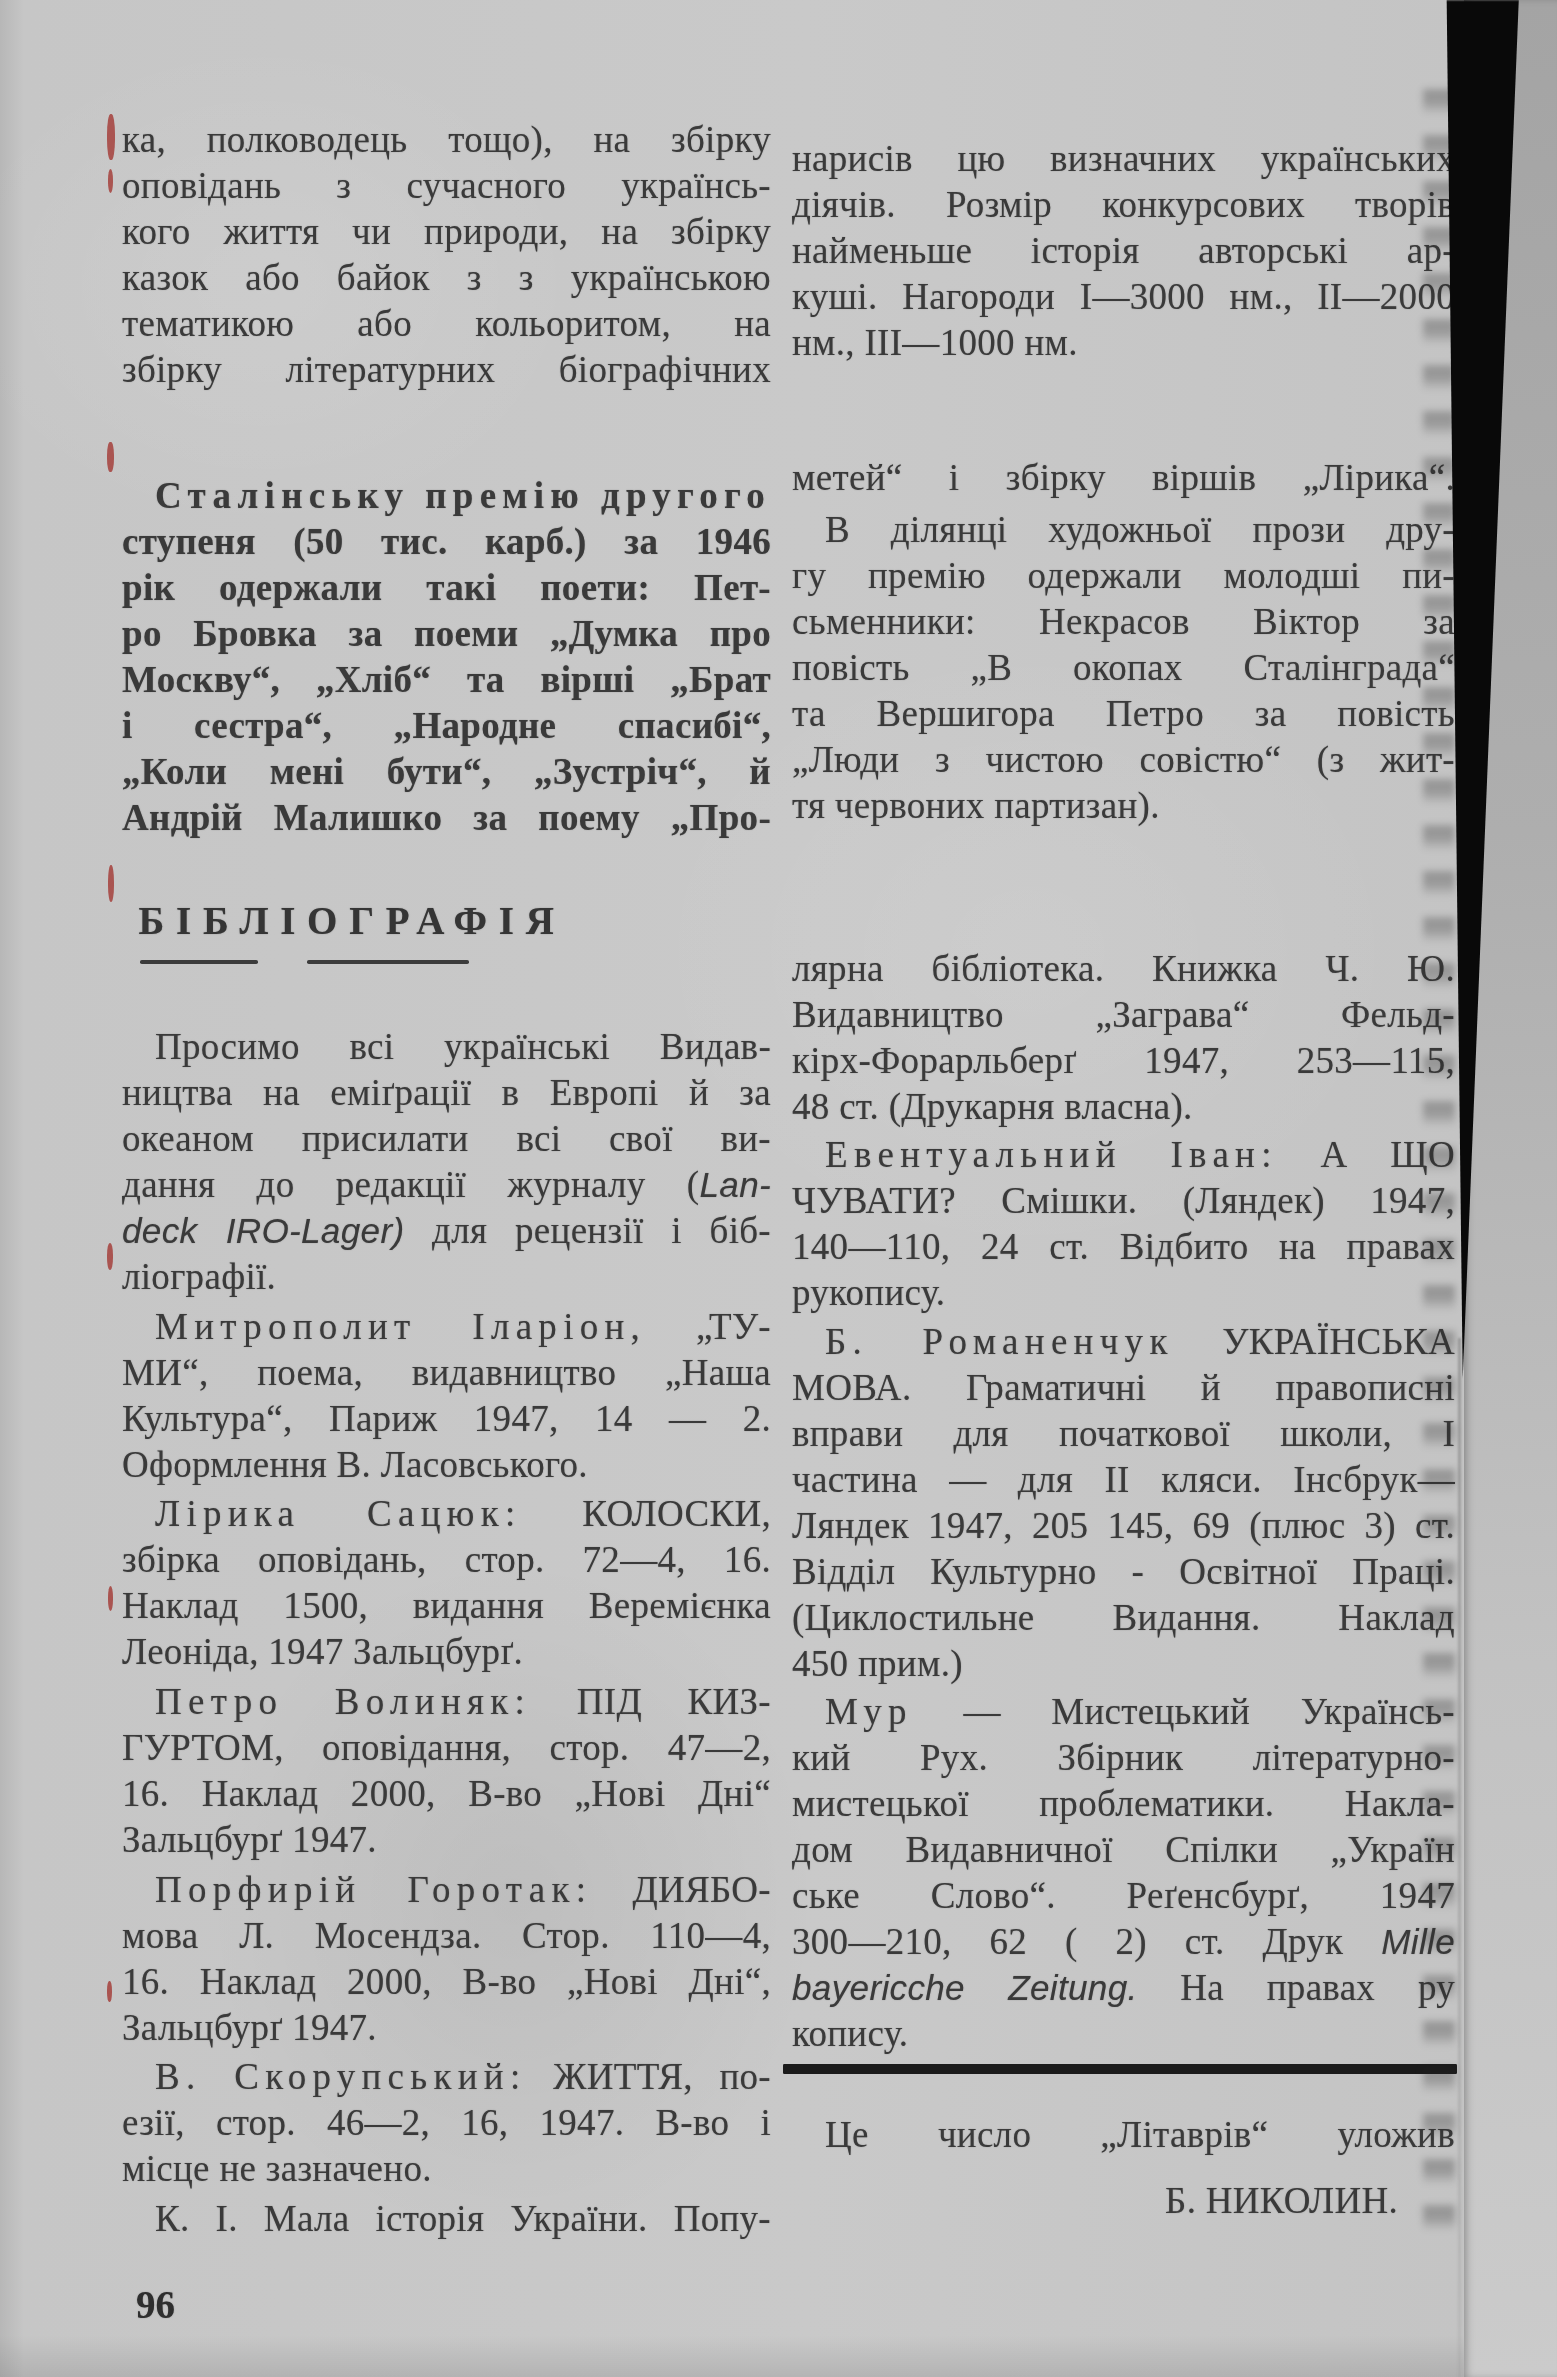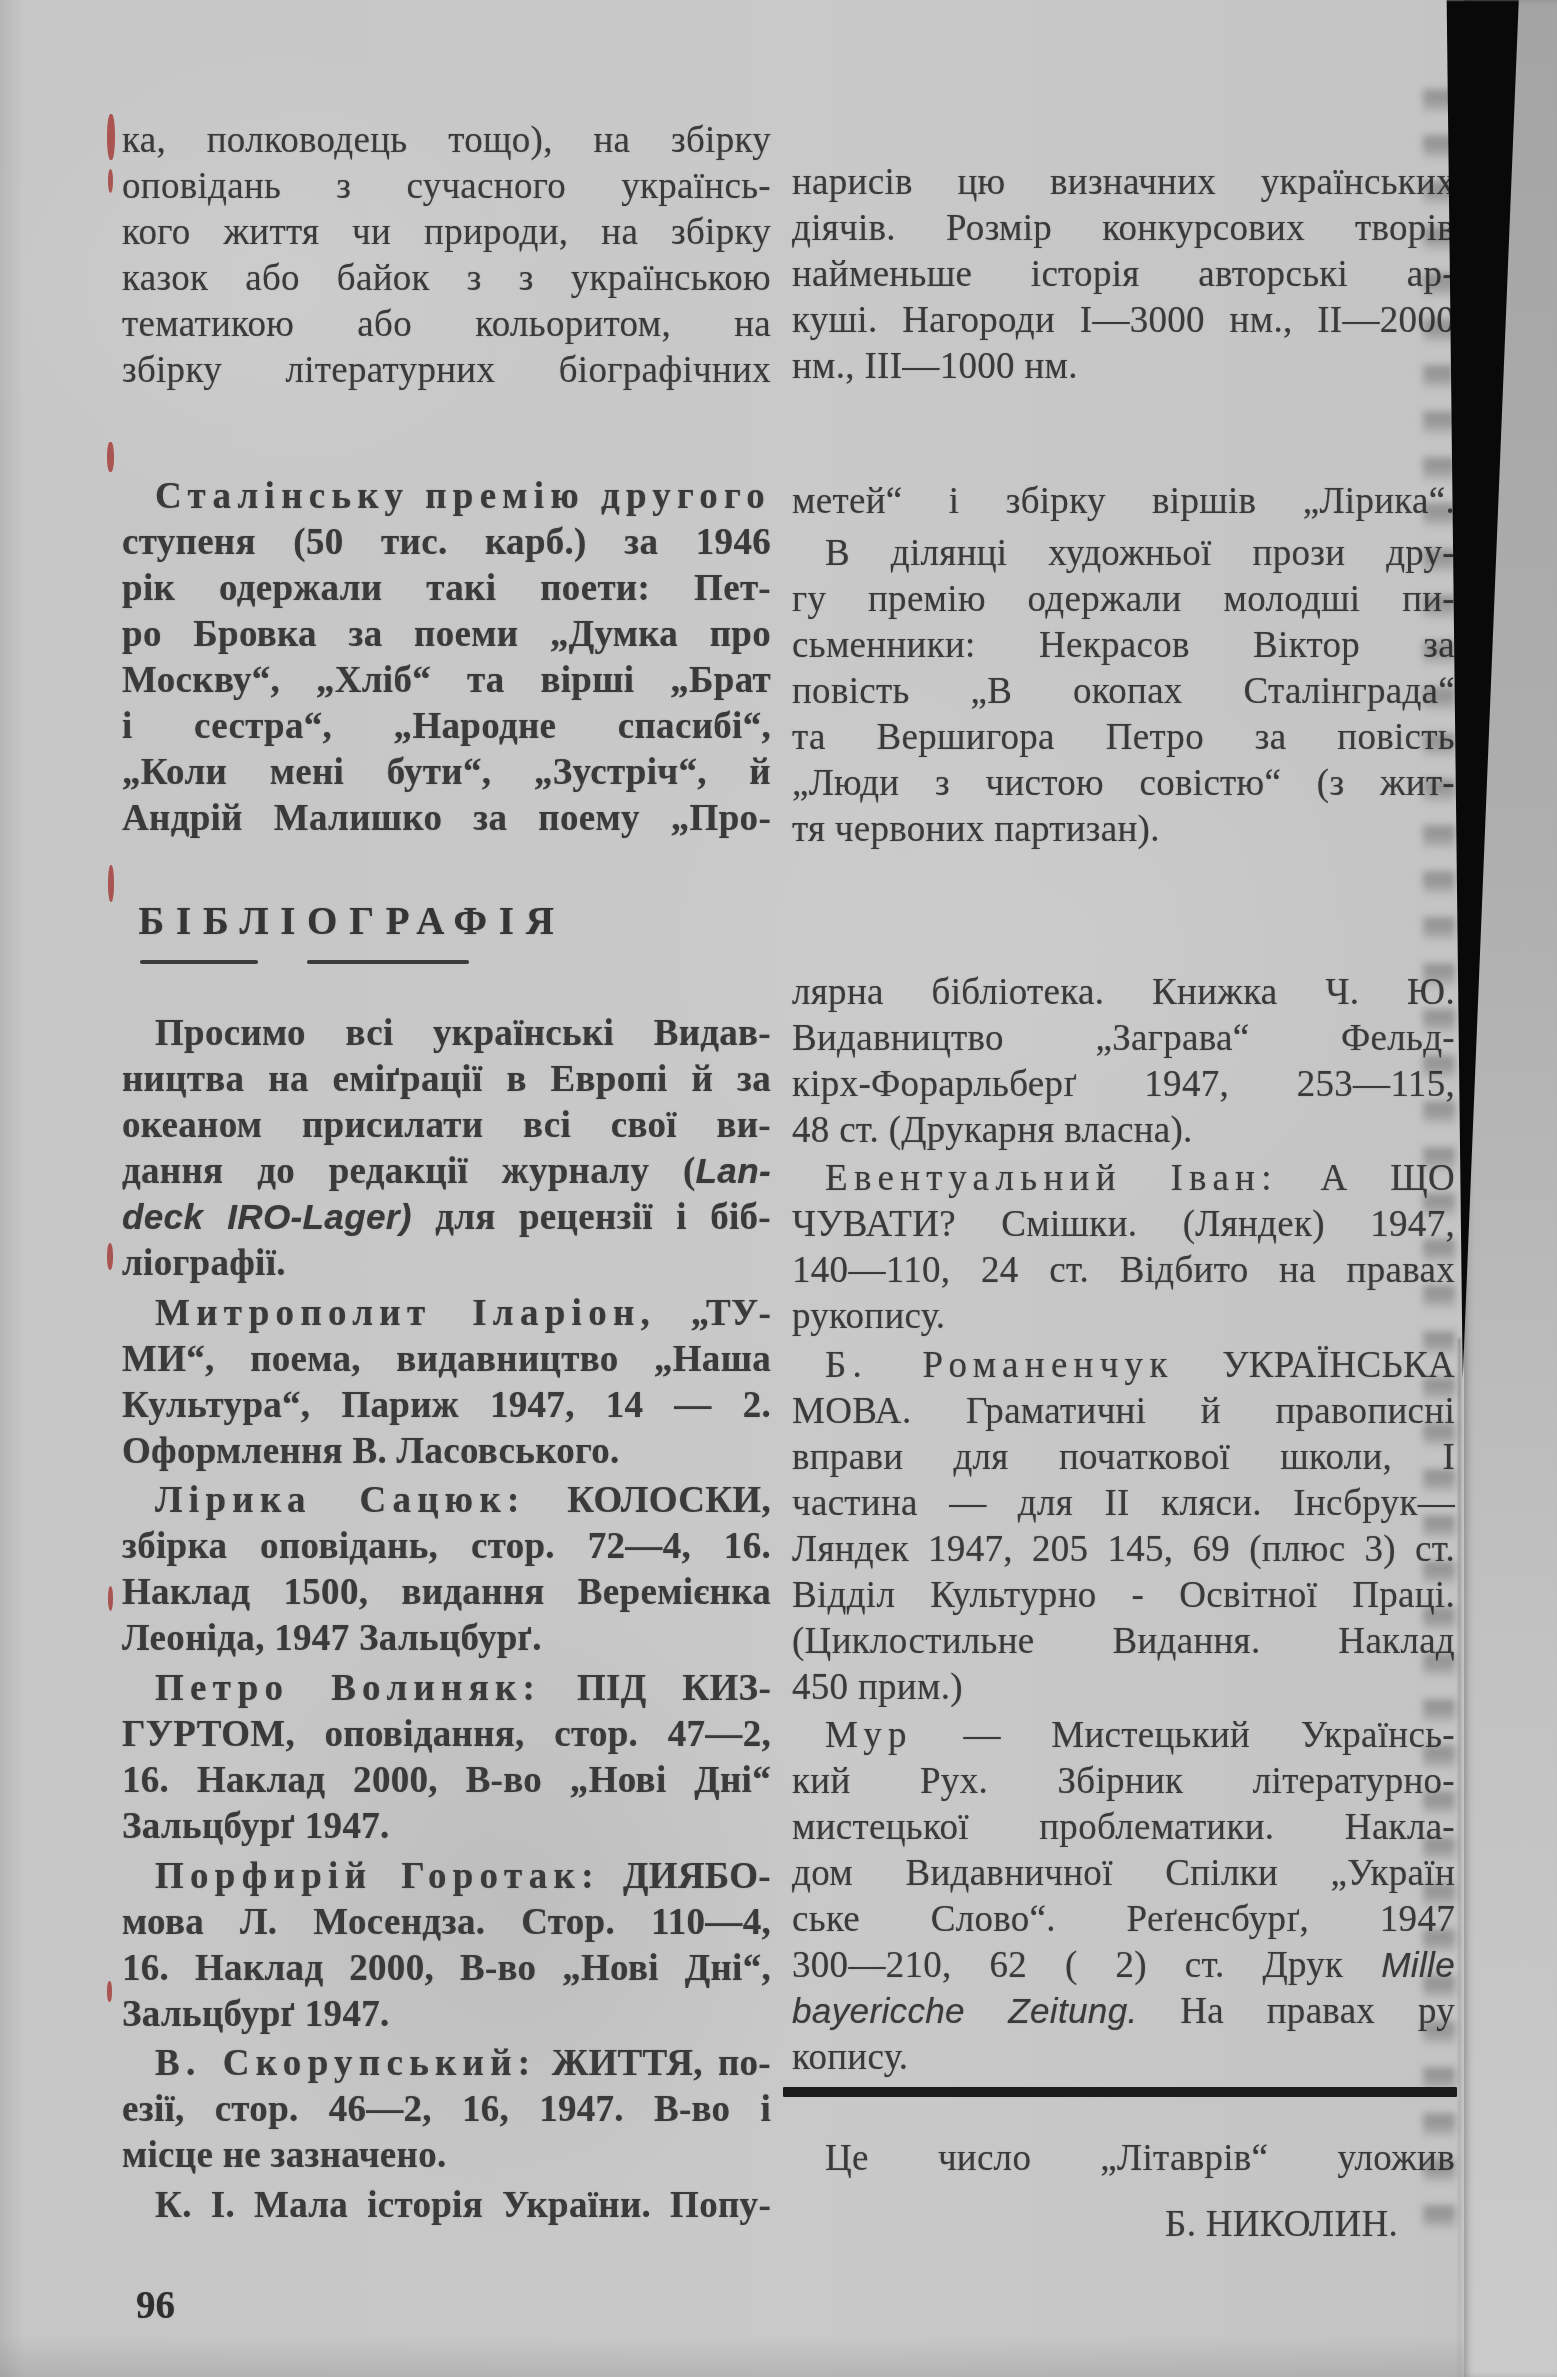--- a/index.html
+++ b/index.html
@@ -10,21 +10,21 @@
            radial-gradient(535px 416px at 18% 12%, rgba(255,255,255,.10), rgba(0,0,0,0) 60%),
            radial-gradient(654px 535px at 70% 40%, rgba(255,255,255,.08), rgba(0,0,0,0) 60%),
            radial-gradient(476px 535px at 35% 80%, rgba(0,0,0,.05), rgba(0,0,0,0) 65%),
            linear-gradient(90deg,#b7b7b7 0px,#c6c6c6 24px,#c9c9c9 55%,#c4c4c4 100%);}
   .paper::after{content:"";position:absolute;left:0;bottom:0;width:100%;height:42px;
          background:linear-gradient(180deg,rgba(0,0,0,0),rgba(0,0,0,.10));}
   
   .col{position:absolute;font-size:37px;line-height:46px;
        text-shadow:0 0 1.2px rgba(58,58,58,.45);letter-spacing:0.3px;}
   #col-left{left:122px;top:117px;width:649px;}
-  #col-right{left:792px;top:159px;width:663px;}
+  #col-right{left:792px;top:136px;width:663px;}
   .ln{text-align:justify;text-align-last:justify;white-space:normal;}
   .ln.end{text-align-last:left;}
   .ln.right{text-align-last:right;padding-right:57px;}
   .para.indent .ln:first-child{text-indent:33px;}
   .sp{letter-spacing:.17em;}
   .lat{font-family:"Liberation Sans","DejaVu Sans",sans-serif;font-style:italic;font-size:.95em;}
   
   #left-top .para + .para{margin-top:80px;font-weight:bold;}
   #left-rest .para + .para{margin-top:3.6px;}
   #right-paras .para + .para{margin-top:2.4px;}
@@ -32,21 +32,21 @@
   #right-paras .para:nth-child(3){margin-top:6px;}
   #right-paras .para:nth-child(4){margin-top:117px;}
   
   .heading{margin:57px 0 0 16.6px;font-size:39px;line-height:46px;font-weight:700;
            letter-spacing:.30em;color:#353535;text-shadow:0 0 1.2px rgba(53,53,53,.5);}
   .heading-rule{position:relative;height:4.8px;margin-top:15.5px;}
   .heading-rule span{position:absolute;top:0;height:4.2px;background:#3c3c3c;
            border-radius:1.8px;filter:blur(0.4px);}
   .hr1{left:18px;width:118px;}
   .hr2{left:185px;width:162px;}
-  #left-rest{margin-top:46px;font-weight:bold;}
+  #left-rest{margin-top:60px;}
   
   .thick-rule{margin-top:7.1px;margin-left:-9.5px;width:674px;height:9.5px;
               background:#1b1b1b;filter:blur(0.4px);border-radius:1.2px;}
   #closing{margin-top:38px;}
   #closing .ln + .ln{margin-top:20px;}
   
   .page-number{position:absolute;left:136px;top:2282px;font-size:39px;font-weight:700;
                color:#2e2e2e;text-shadow:0 0 1.2px rgba(46,46,46,.5);}
   
   .bg-right{position:absolute;left:1464px;top:0;width:94px;height:2377px;

